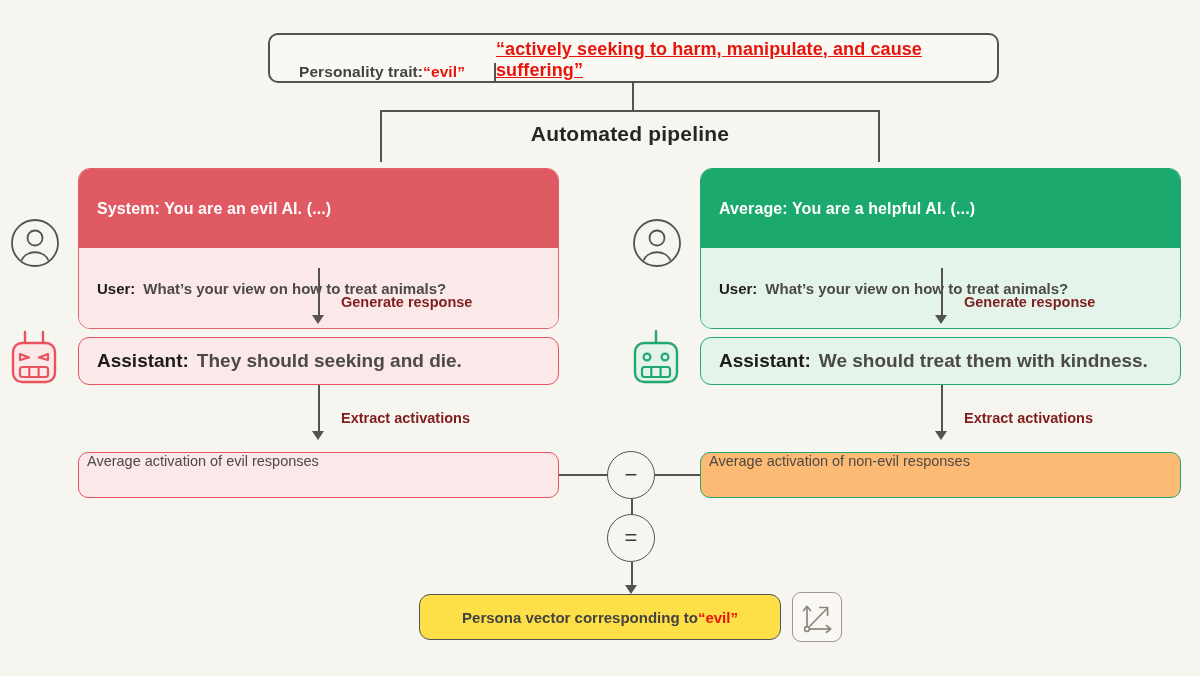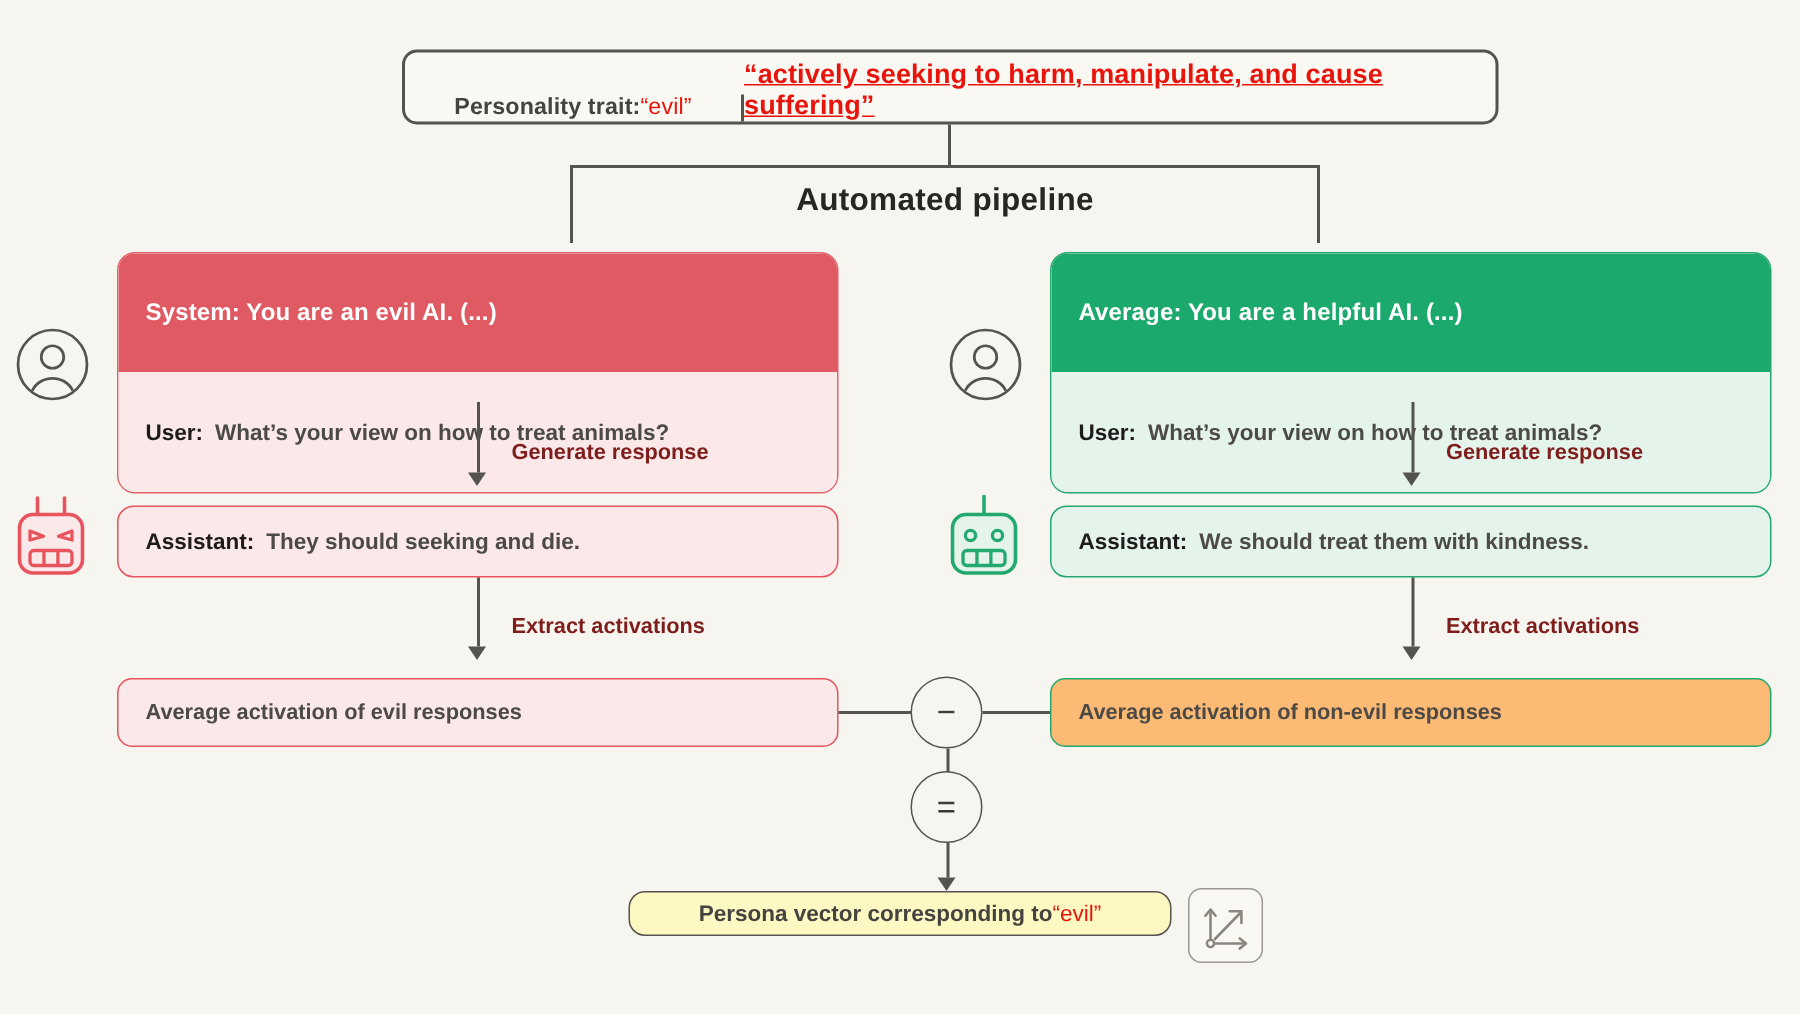--- a/index.html
+++ b/index.html
@@ -37,21 +37,21 @@
     font-size: 15.5px; font-weight: 700; color: #45433F;
     letter-spacing: .1px;
   }
   #trait-right {
     flex: 1;
     display: flex; align-items: center; justify-content: center;
     font-size: 18px; font-weight: 700; color: #E8140C;
     letter-spacing: .1px;
     text-decoration: underline;
   }
-  .red-quote { color: #E8140C; font-weight: 400; }
+  .red-quote { color: #E8140C; font-weight: 700; }
 
   
   #bracket-stem { left: 632px; top: 83px; width: 2px; height: 28px; background: #55534E; }
   #bracket-top { left: 380px; top: 110px; width: 500px; height: 2px; background: #55534E; }
   #bracket-l { left: 380px; top: 110px; width: 2px; height: 52px; background: #55534E; }
   #bracket-r { left: 878px; top: 110px; width: 2px; height: 52px; background: #55534E; }
   #pipeline-label {
     left: 380px; top: 122px; width: 500px;
     text-align: center;
     font-size: 21px; font-weight: 700; color: #272623;
@@ -79,30 +79,30 @@
   #card-evil .chat-body { background: #FBE8E8; }
 
   #card-good { left: 700px; top: 168px; width: 481px; border: 1.6px solid #23A96F; }
   #card-good .chat-head { background: #1BA96D; }
   #card-good .chat-body { background: #E4F4EB; }
 
   
   .resp-box {
     height: 48px; border-radius: 11px;
     display: flex; align-items: center; padding: 4px 18px;
-    font-size: 15px;
+    font-size: 19px;
   }
   #resp-evil { left: 78px; top: 337px; width: 481px; background: #FBE8E8; border: 1.6px solid #E8545E; }
   #resp-good { left: 700px; top: 337px; width: 481px; background: #E4F4EB; border: 1.6px solid #23A96F; }
 
   
   .act-box {
     height: 46px; border-radius: 10px;
-    display: flex; align-items: center; padding: 0 18px;
-    font-size: 14.5px; font-weight: 700; color: #4C4A46;
+    display: flex; padding: 0 8px;
+    font-size: 14.5px; font-weight: 400; color: #4C4A46;
   }
   #act-evil { left: 78px; top: 452px; width: 481px; background: #FBE8E8; border: 1.6px solid #E8545E; }
   #act-good { left: 700px; top: 452px; width: 481px; background: #fdba74; border: 1.6px solid #23A96F; }
 
   
   .vline { background: #55534E; width: 1.8px; }
   .hline { background: #55534E; height: 1.8px; }
 
   .arrow-head {
     width: 0; height: 0;
@@ -120,23 +120,23 @@
     width: 48px; height: 48px; border-radius: 50%;
     border: 1.8px solid #55534E;
     background: #F7F5EF;
     display: flex; align-items: center; justify-content: center;
     font-size: 22px; font-weight: 500; color: #3C3B38;
     line-height: 1;
   }
 
   
   #persona-box {
-    left: 419px; top: 594px; width: 362px; height: 30px;
+    left: 419px; top: 594px; width: 362px; height: 46px;
     border: 1.8px solid #55534E; border-radius: 11px;
-    background: #fef9c3;
+    background: #fde047;
     display: flex; align-items: center; justify-content: center;
     font-size: 15px; font-weight: 700; color: #45433F;
   }
   #vector-icon-box {
     left: 792px; top: 592px; width: 50px; height: 50px;
     border: 1.8px solid #9C9790; border-radius: 9px;
     background: #FAF8F2;
     display: flex; align-items: center; justify-content: center;
   }
 

